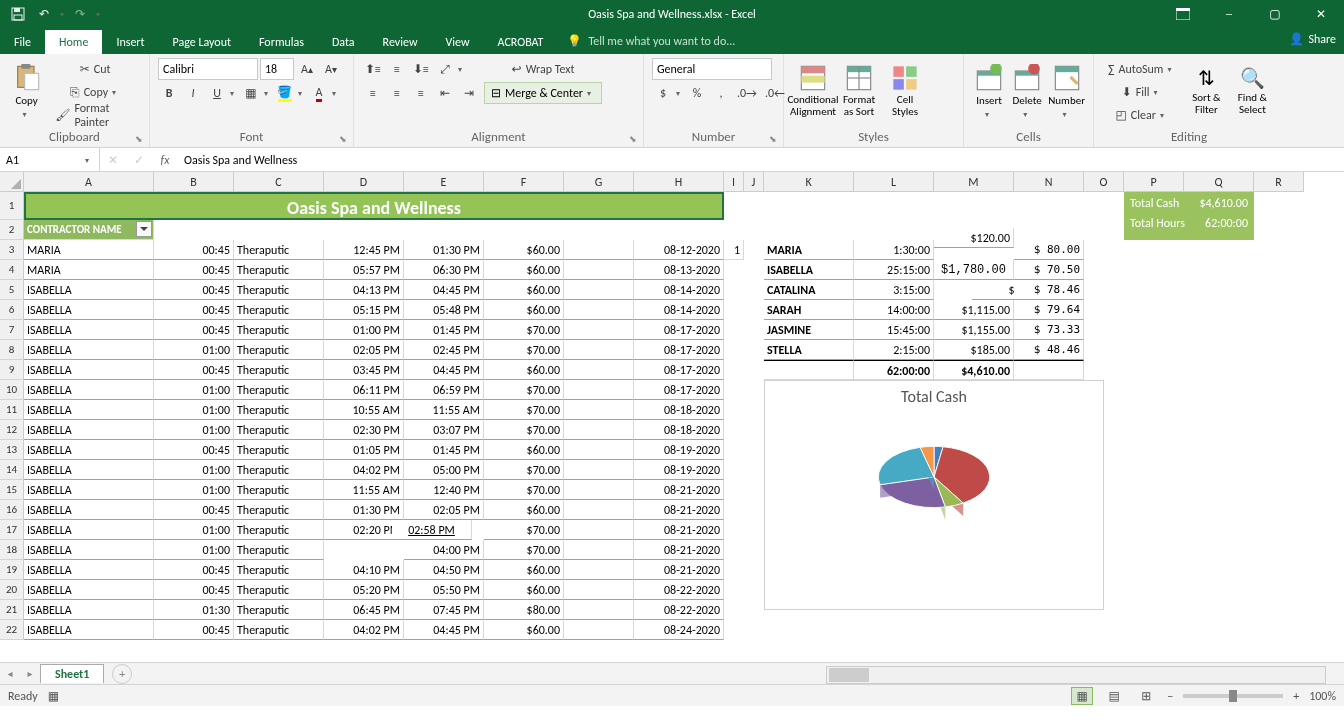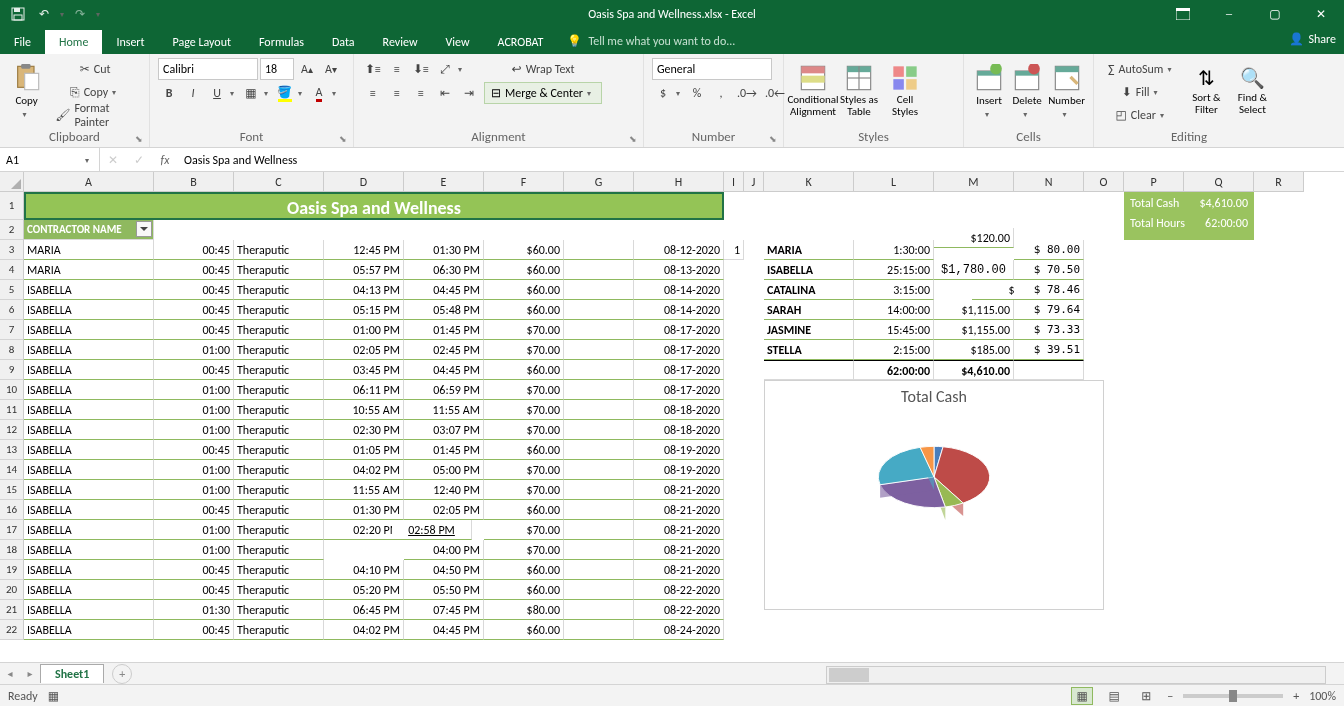--- a/index.html
+++ b/index.html
@@ -246,21 +246,21 @@
           </svg>
           <span style="text-align:center;line-height:1.1">Conditional Alignment</span>
         </div>
       <div class="rbtn-lg">
           <svg class="ico" viewBox="0 0 24 24">
             <rect x="2" y="2" width="20" height="20" fill="#fff" stroke="#888"></rect>
             <rect x="2" y="2" width="20" height="5" fill="#6a9"></rect>
             <line x1="2" y1="12" x2="22" y2="12" stroke="#888"></line>
             <line x1="12" y1="2" x2="12" y2="22" stroke="#888"></line>
           </svg>
-          <span style="text-align:center;line-height:1.1">Styles as Table</span>
+          <span style="text-align:center;line-height:1.1">Format as Sort</span>
         </div>
       <div class="rbtn-lg">
           <svg class="ico" viewBox="0 0 24 24">
             <rect x="2" y="2" width="9" height="9" fill="#e88"></rect>
             <rect x="13" y="2" width="9" height="9" fill="#8c8"></rect>
             <rect x="2" y="13" width="9" height="9" fill="#88e"></rect>
             <rect x="13" y="13" width="9" height="9" fill="#ec8"></rect>
           </svg>
           <span style="text-align:center;line-height:1.1">Cell Styles</span>
         </div>
@@ -580,21 +580,21 @@
       <div class="cell data-cell" style="left: 830px; top: 108px; width: 80px; height: 20px; line-height: 20px; text-align: right;">14:00:00</div>
       <div class="cell data-cell" style="left: 910px; top: 108px; width: 80px; height: 20px; line-height: 20px; text-align: right;">$1,115.00</div>
       <div class="cell data-cell" style="left: 990px; top: 108px; width: 70px; height: 20px; line-height: 20px; text-align: right; font-family: monospace; font-size: 11px;">$     79.64</div>
       <div class="cell data-cell" style="left: 740px; top: 128px; width: 90px; height: 20px; line-height: 20px; font-weight: bold;">JASMINE</div>
       <div class="cell data-cell" style="left: 830px; top: 128px; width: 80px; height: 20px; line-height: 20px; text-align: right;">15:45:00</div>
       <div class="cell data-cell" style="left: 910px; top: 128px; width: 80px; height: 20px; line-height: 20px; text-align: right;">$1,155.00</div>
       <div class="cell data-cell" style="left: 990px; top: 128px; width: 70px; height: 20px; line-height: 20px; text-align: right; font-family: monospace; font-size: 11px;">$     73.33</div>
       <div class="cell data-cell" style="left: 740px; top: 148px; width: 90px; height: 20px; line-height: 20px; font-weight: bold;">STELLA</div>
       <div class="cell data-cell" style="left: 830px; top: 148px; width: 80px; height: 20px; line-height: 20px; text-align: right;">2:15:00</div>
       <div class="cell data-cell" style="left: 910px; top: 148px; width: 80px; height: 20px; line-height: 20px; text-align: right;">$185.00</div>
-      <div class="cell data-cell" style="left: 990px; top: 148px; width: 70px; height: 20px; line-height: 20px; text-align: right; font-family: monospace; font-size: 11px;">$     39.51</div>
+      <div class="cell data-cell" style="left: 990px; top: 148px; width: 70px; height: 20px; line-height: 20px; text-align: right; font-family: monospace; font-size: 11px;">$     48.46</div>
       <div class="cell " style="left: 740px; top: 168px; width: 90px; height: 20px; line-height: 20px; border-top: 1px solid rgb(0, 0, 0);"></div>
       <div class="cell " style="left: 830px; top: 168px; width: 80px; height: 20px; line-height: 20px; text-align: right; font-weight: bold; border-top: 1px solid rgb(0, 0, 0);">62:00:00</div>
       <div class="cell " style="left: 910px; top: 168px; width: 80px; height: 20px; line-height: 20px; text-align: right; font-weight: bold; border-top: 1px solid rgb(0, 0, 0);">$4,610.00</div>
       <div class="cell " style="left: 990px; top: 168px; width: 70px; height: 20px; line-height: 20px; border-top: 1px solid rgb(0, 0, 0);"></div>
       <div style="position: absolute; left: 1100px; top: 0px; width: 130px; height: 48px; background: rgb(154, 195, 95); color: rgb(255, 255, 255); font-size: 12px; padding: 4px 6px;">
         <div style="display:flex;justify-content:space-between">
           <span>Total Cash</span>
           <span>$4,610.00</span>
         </div>
         <div style="display:flex;justify-content:space-between;margin-top:6px">

